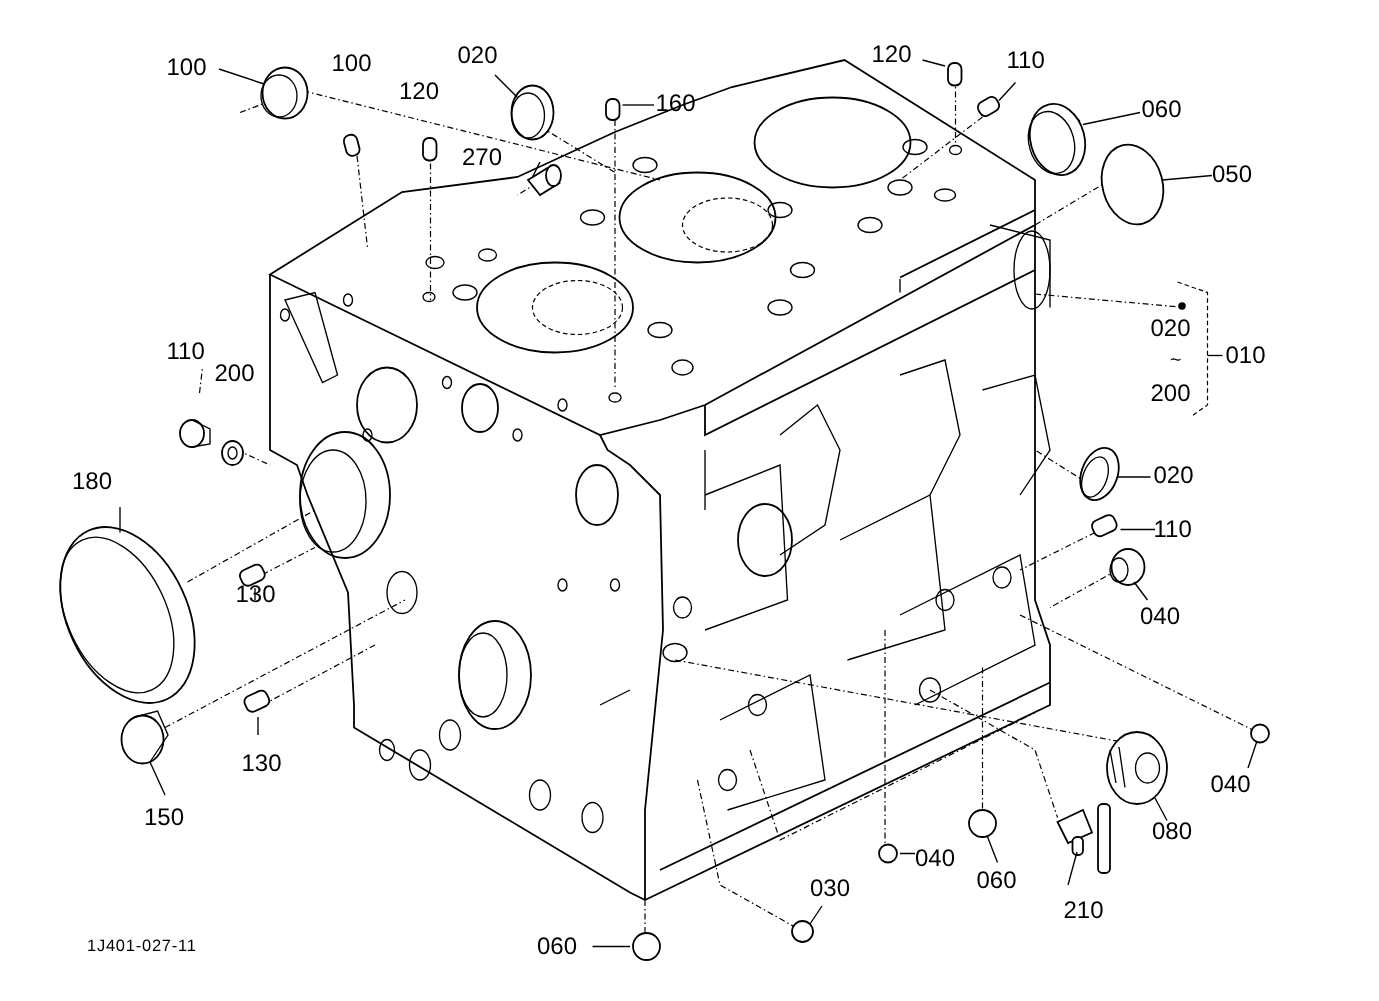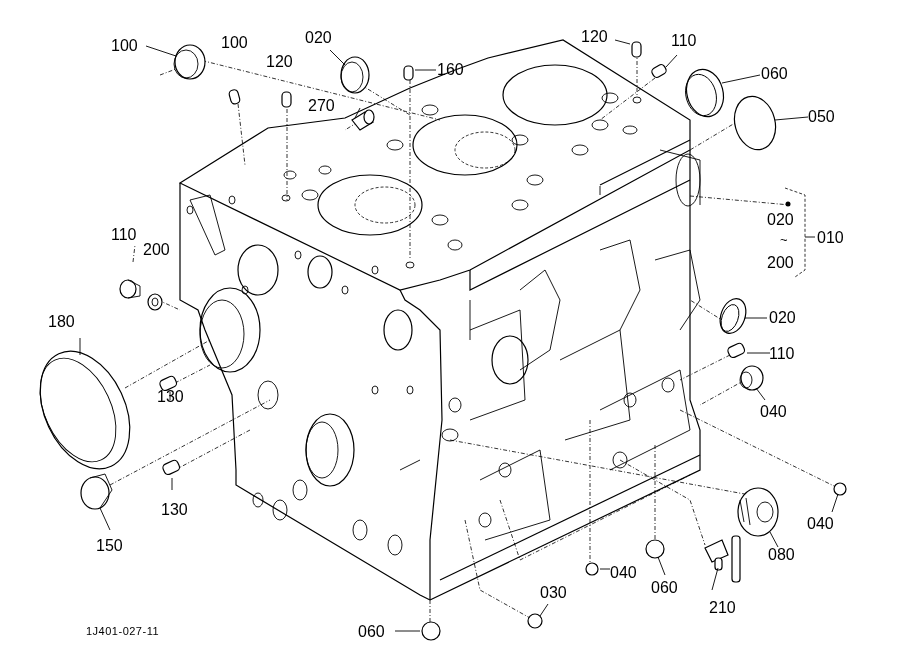--- a/index.html
+++ b/index.html
@@ -2,21 +2,21 @@
 <html><head>
 <meta charset="utf-8">
 <style>
   html, body { margin: 0; padding: 0; background: #ffffff; }
   body { width: 919px; height: 667px; position: relative; overflow: hidden;
          font-family: "Liberation Sans", sans-serif; color: #000; }
   #diagram { position: absolute; left: 0; top: 0; width: 919px; height: 667px; }
   .lbl { position: absolute; font-size: 16px; line-height: 16px; color: #000;
          font-family: "Liberation Sans", sans-serif; white-space: nowrap; }
   .code { position: absolute; font-size: 11px; line-height: 11px; letter-spacing: 0.5px;
-          font-family: "Liberation Sans", sans-serif; margin-left: 28px; }
+          font-family: "Liberation Sans", sans-serif; }
   svg .s { fill: none; stroke: #000; stroke-width: 1.2; }
   svg .t { fill: none; stroke: #000; stroke-width: 0.9; }
   svg .d { fill: none; stroke: #000; stroke-width: 0.8; stroke-dasharray: 4 2 1 2; }
   svg .dd { fill: none; stroke: #000; stroke-width: 0.8; stroke-dasharray: 3 2; }
   svg .w { fill: #fff; stroke: #000; stroke-width: 1.2; }
 </style>
 </head>
 <body>
 
 <svg id="diagram" viewBox="0 0 919 667" xmlns="http://www.w3.org/2000/svg">

